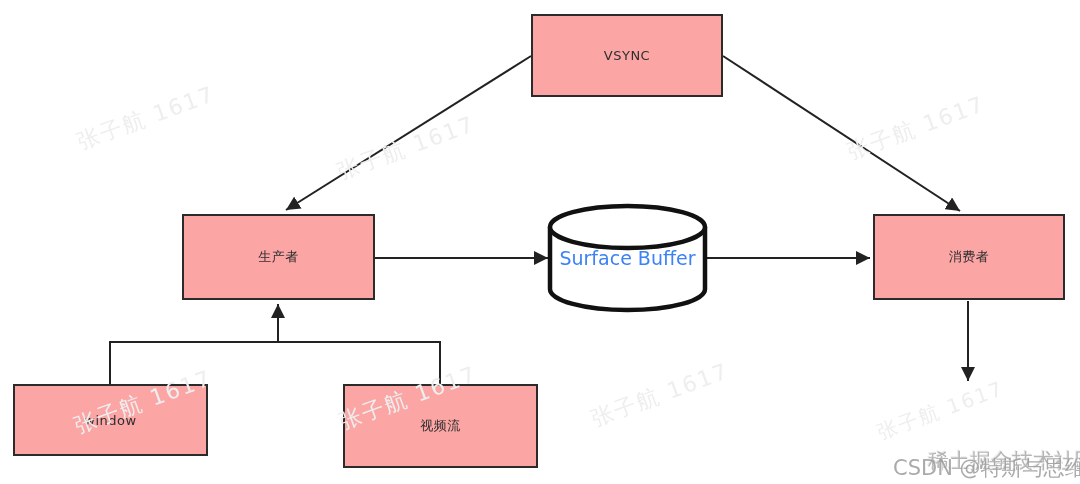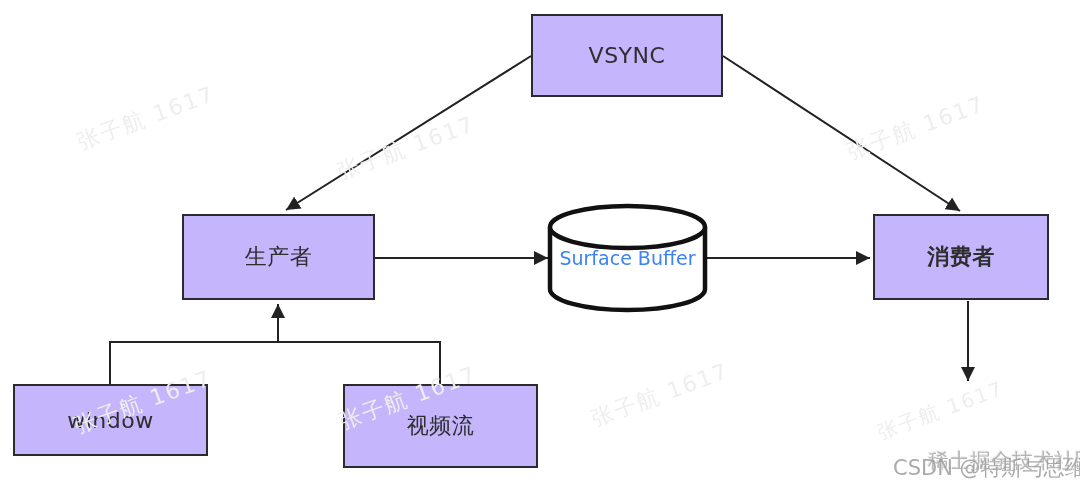--- a/index.html
+++ b/index.html
@@ -14,34 +14,34 @@
   
   #edges {
     position: absolute;
     left: 0; top: 0;
     width: 1080px; height: 484px;
     z-index: 1;
   }
   
   .node {
     position: absolute;
-    background: #c4b5fd;
+    background: #fca5a5;
     border: 2.5px solid #2b2b2b;
     display: flex;
     align-items: center;
     justify-content: center;
     box-sizing: border-box;
     z-index: 2;
-    font-size: 22px;
+    font-size: 13px;
     color: #2e2e2e;
     letter-spacing: 0.5px;
   }
   #node-vsync          { left: 531px; top: 14px;  width: 192px; height: 83px; }
   #node-producer       { left: 182px; top: 214px; width: 193px; height: 86px; text-align: right; }
-  #node-consumer       { left: 873px; top: 214px; width: 176px; height: 86px; font-weight: bold; }
+  #node-consumer       { left: 873px; top: 214px; width: 192px; height: 86px; }
   #node-window         { left: 13px;  top: 384px; width: 195px; height: 72px; }
   #node-video-stream   { left: 343px; top: 384px; width: 195px; height: 84px; }
   #node-surfaceflinger { left: 872px; top: 384px; width: 193px; height: 84px; }
   
   #node-surface-buffer-label {
     position: absolute;
     left: 550px; top: 240px; width: 155px; height: 36px;
     display: flex; align-items: center; justify-content: center;
     z-index: 2;
     font-size: 19px;

